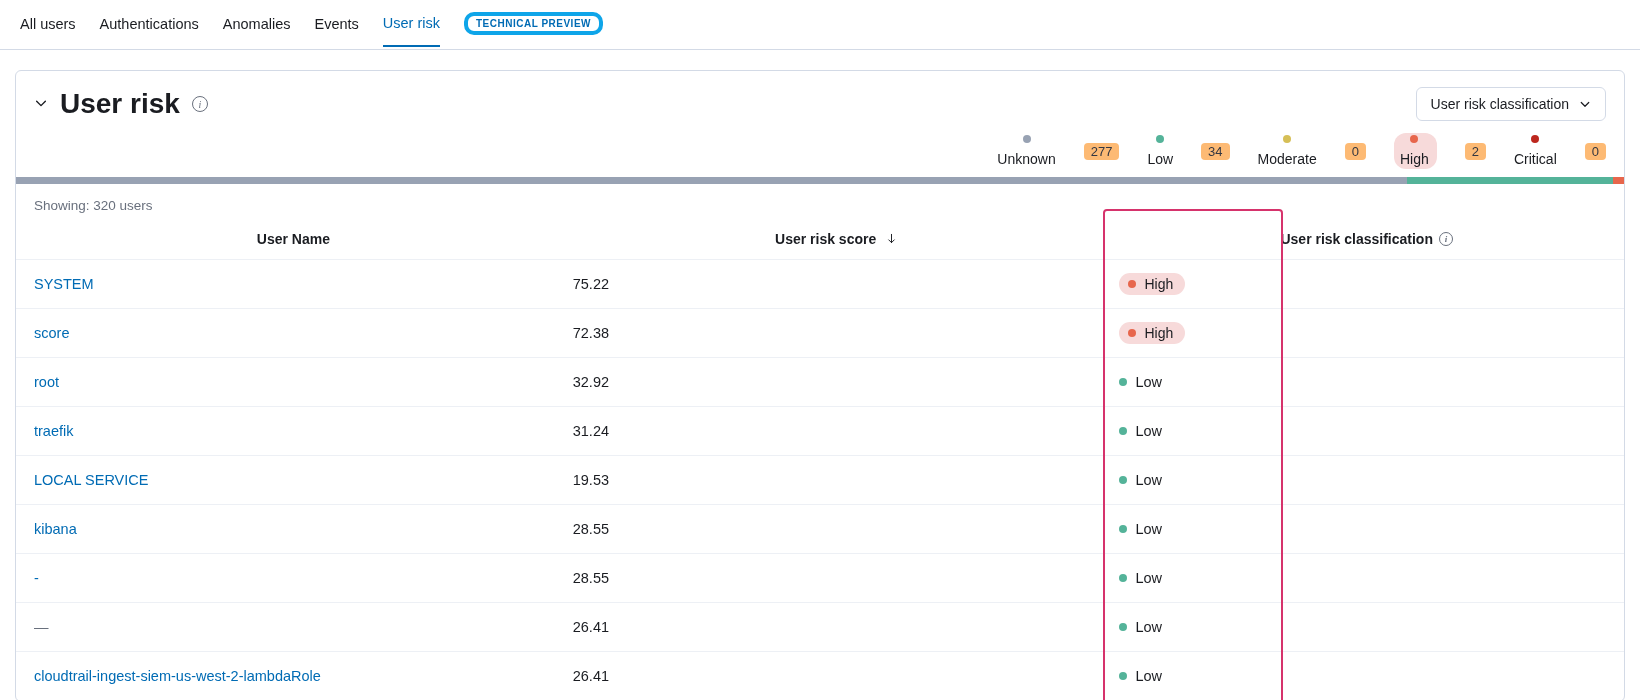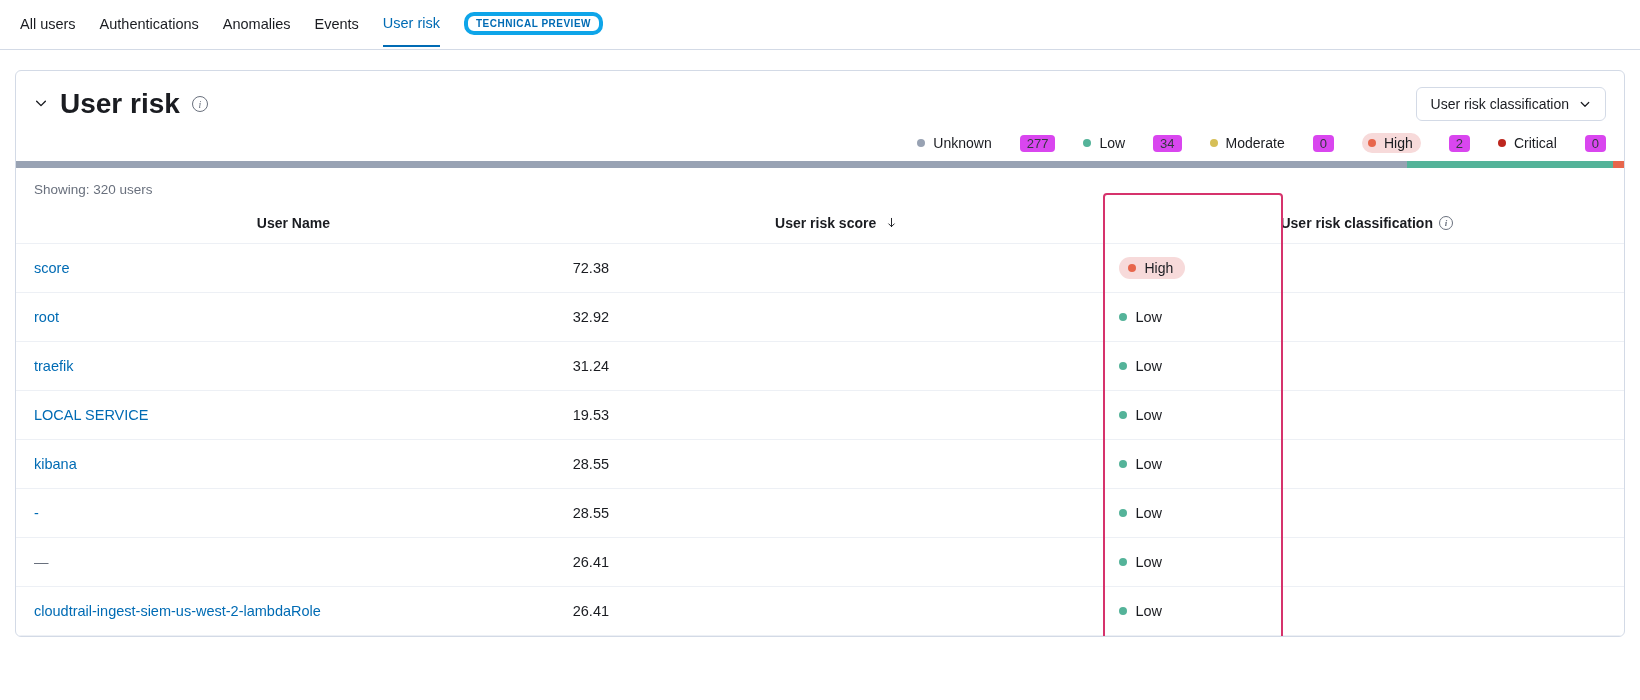--- a/index.html
+++ b/index.html
@@ -90,32 +90,33 @@
     justify-content: flex-end;
     gap: 28px;
     padding: 0 18px 8px 18px;
     align-items: center;
   }
   .legend-item {
     display: flex;
     align-items: center;
     gap: 8px;
     font-size: 14px;
+    flex-direction: column;
   }
   .legend-item.highlighted {
     background: #f7dada;
     border-radius: 12px;
     padding: 2px 8px 2px 6px;
   }
   .dot {
     width: 8px; height: 8px; border-radius: 50%;
     display: inline-block;
   }
   .count-badge {
-    background: #d946ef;
+    background: #fdba74;
     border-radius: 4px;
     padding: 1px 7px;
     font-size: 13px;
     color: #343741;
   }
   .dist-bar {
     display: flex;
     width: 100%;
     height: 7px;
   }
@@ -259,20 +260,28 @@
           <th class="col-classif">
             <span class="th-classif-wrap">
               <span>User risk classification</span>
               <span class="info-icon" style="width:14px;height:14px;font-size:9px">i</span>
             </span>
           </th>
         </tr>
       </thead>
       <tbody id="tbody">
           <tr>
+            <td class="name-cell pad-first">SYSTEM</td>
+            <td>75.22</td>
+            <td><span class="pill pill-high">
+                <span class="dot" style="background: rgb(231, 102, 76);"></span>
+                <span>High</span>
+              </span></td>
+          </tr>
+          <tr>
             <td class="name-cell pad-first">score</td>
             <td>72.38</td>
             <td><span class="pill pill-high">
                 <span class="dot" style="background: rgb(231, 102, 76);"></span>
                 <span>High</span>
               </span></td>
           </tr>
           <tr>
             <td class="name-cell pad-first">root</td>
             <td>32.92</td>

